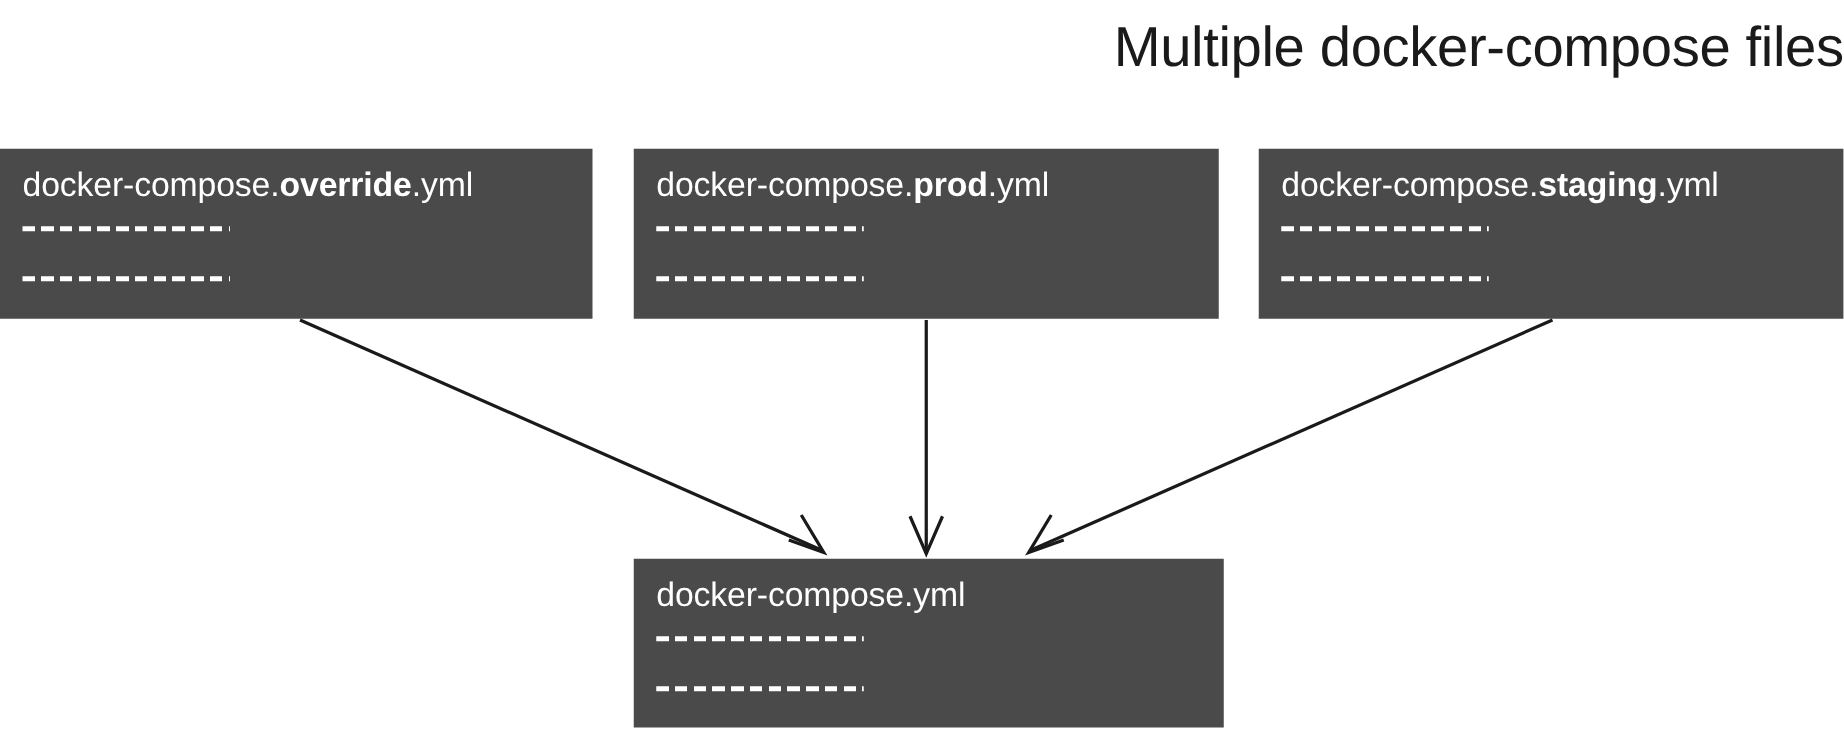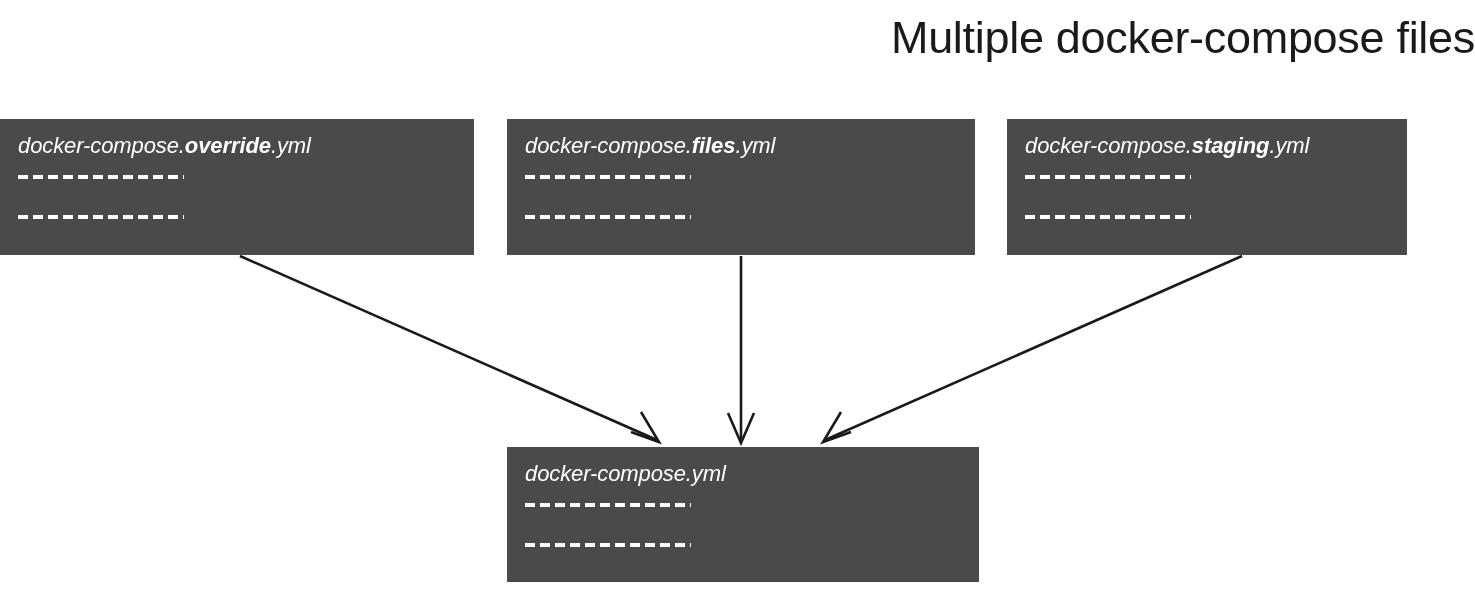--- a/index.html
+++ b/index.html
@@ -34,27 +34,26 @@
     white-space: nowrap;
   }
   
   .file-box {
     position: absolute;
     box-sizing: border-box;
     background: #4a4a4a;
     padding: 14px 18px 0 18px;
   }
   .file-name {
-    font-size: 22px;
+    font-size: 27px;
     font-weight: 300;
     color: #ffffff;
     line-height: 1.18;
     white-space: nowrap;
     letter-spacing: -0.1px;
-    font-style: italic;
   }
   .file-name b {
     font-weight: 700;
   }
   .dash-row {
     margin-top: 16px;
     height: 4px;
     width: 166px;
     background-image: repeating-linear-gradient(
       to right,
@@ -84,26 +83,26 @@
 
   <div id="diagram-title">Multiple docker-compose files</div>
 
   <div class="file-box" style="left:0px; top:119px; width:474px; height:136px;">
     <div class="file-name"><span>docker-compose.</span><b>override</b><span>.yml</span></div>
     <div class="dash-row"></div>
     <div class="dash-row second"></div>
   </div>
 
   <div class="file-box" style="left:507px; top:119px; width:468px; height:136px;">
-    <div class="file-name"><span>docker-compose.</span><b>files</b><span>.yml</span></div>
+    <div class="file-name"><span>docker-compose.</span><b>prod</b><span>.yml</span></div>
     <div class="dash-row"></div>
     <div class="dash-row second"></div>
   </div>
 
-  <div class="file-box" style="left:1007px; top:119px; width:400px; height:136px;">
+  <div class="file-box" style="left:1007px; top:119px; width:468px; height:136px;">
     <div class="file-name"><span>docker-compose.</span><b>staging</b><span>.yml</span></div>
     <div class="dash-row"></div>
     <div class="dash-row second"></div>
   </div>
 
   <div class="file-box" style="left:507px; top:447px; width:472px; height:135px;">
     <div class="file-name"><span>docker-compose.yml</span><b></b><span></span></div>
     <div class="dash-row"></div>
     <div class="dash-row second"></div>
   </div>

